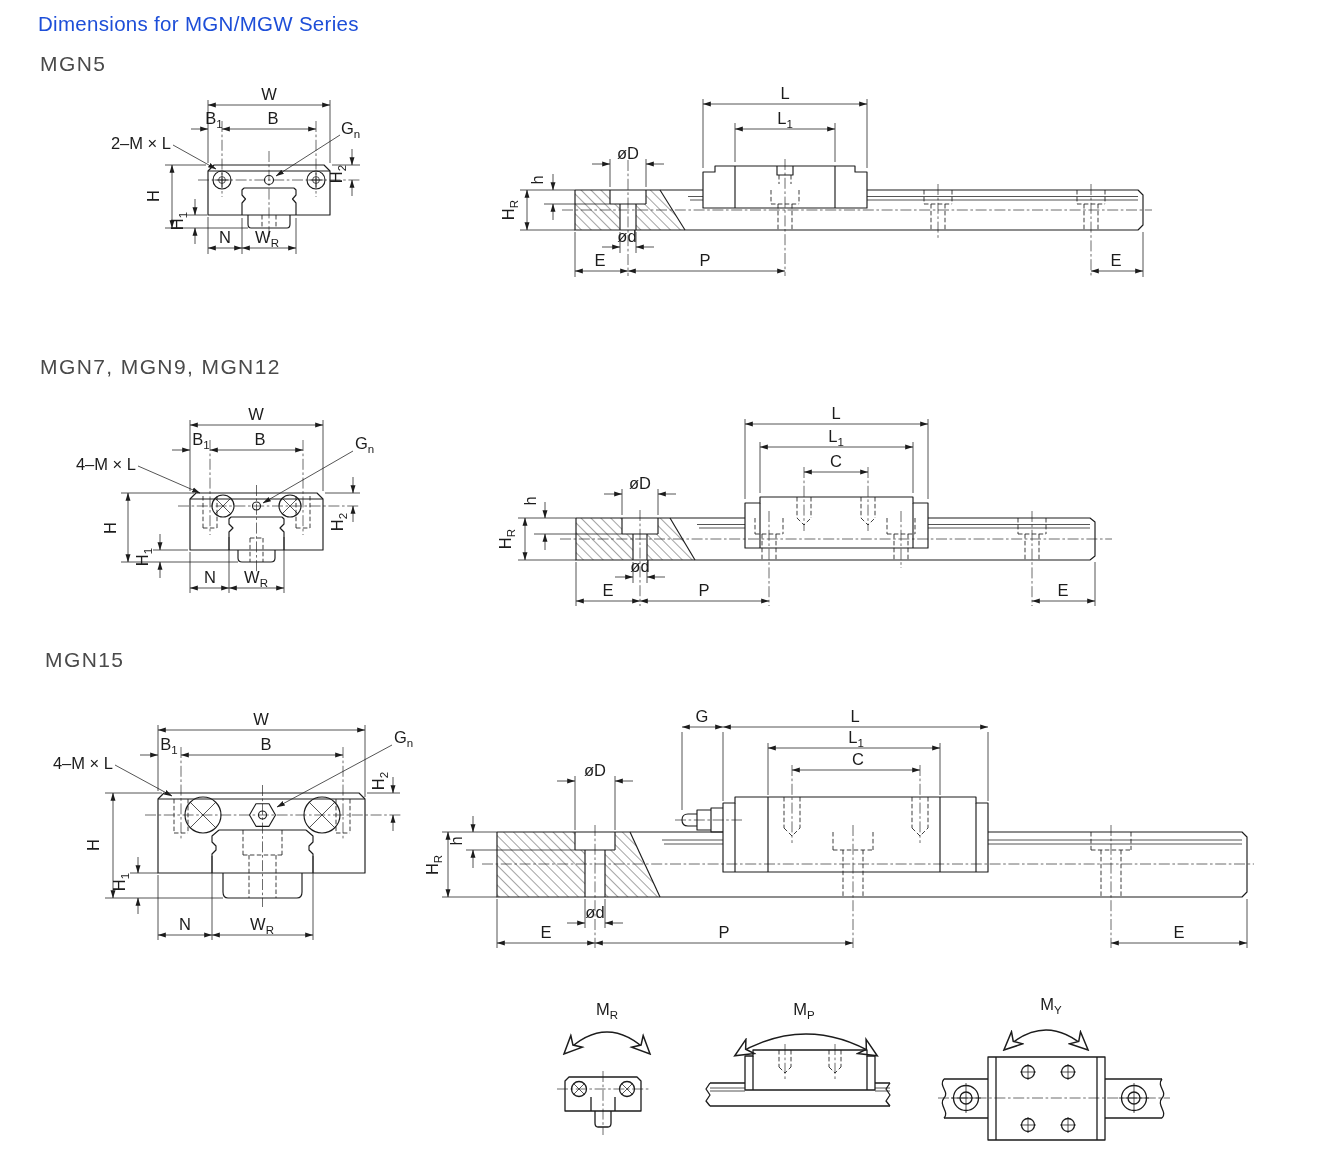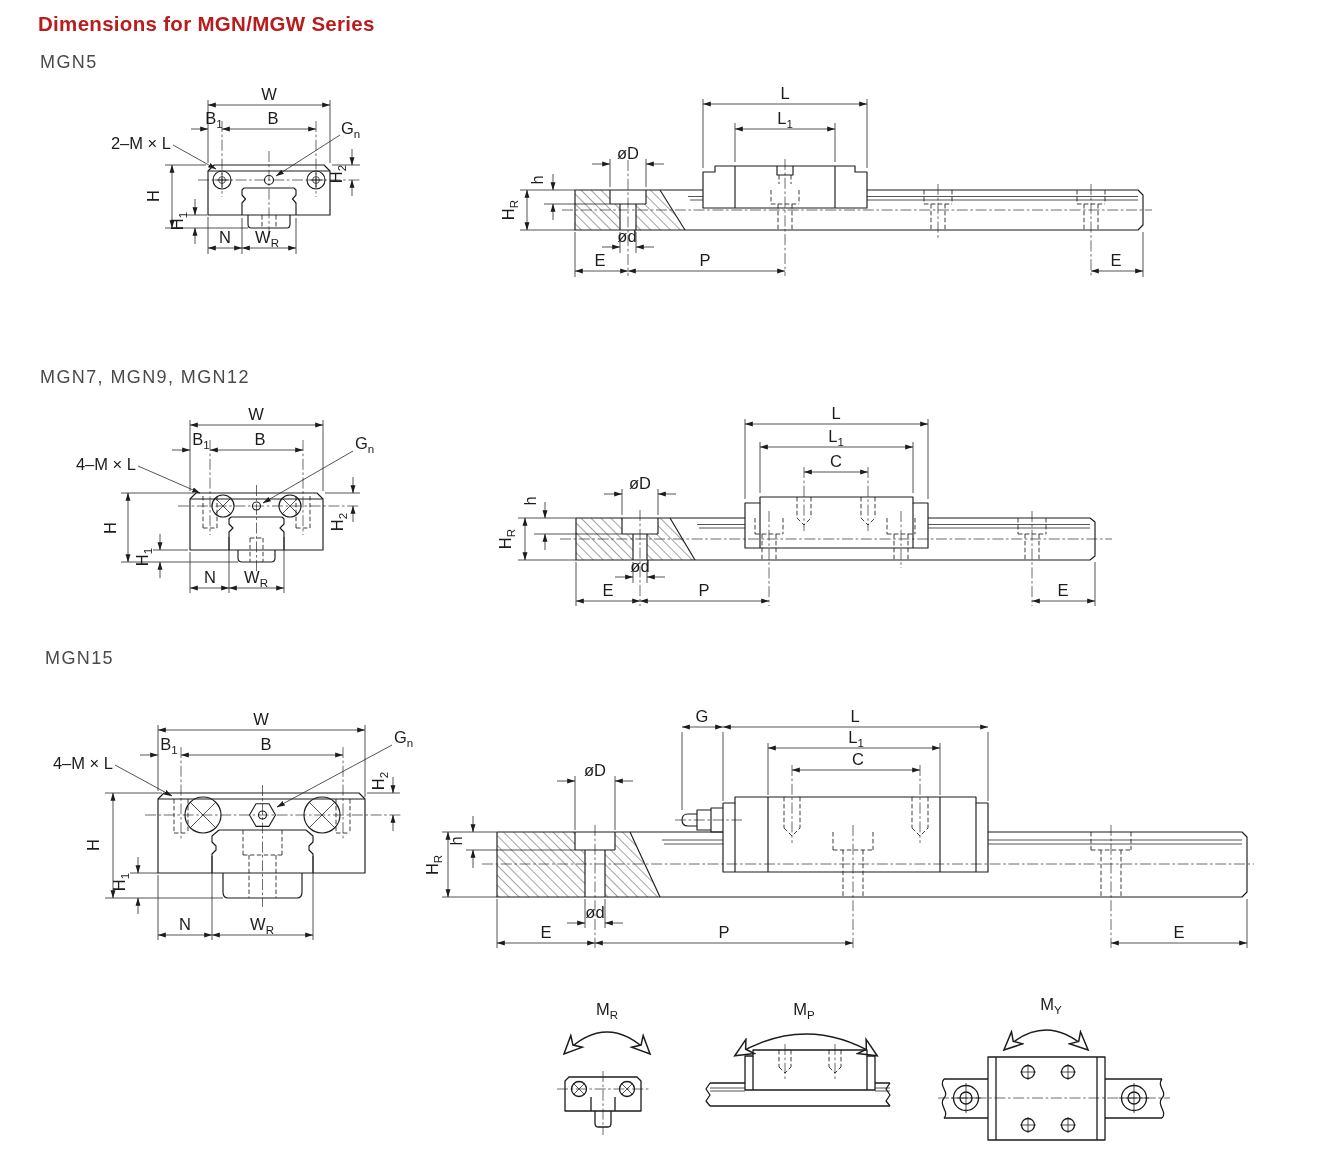--- a/index.html
+++ b/index.html
@@ -10,24 +10,24 @@
   .s{stroke:#1c1c1c;stroke-width:1.15;fill:none;stroke-linejoin:round}
   .s2{stroke:#1c1c1c;stroke-width:1.3;fill:none;stroke-linejoin:round}
   .t{stroke:#1c1c1c;stroke-width:.75;fill:none}
   .d{stroke:#1c1c1c;stroke-width:.85;fill:none;stroke-dasharray:4.5 2.4}
   .c{stroke:#1c1c1c;stroke-width:.65;fill:none;stroke-dasharray:11 2.6 2.6 2.6}
   .hz{fill:url(#hp);stroke:none}
   .ma{stroke:#1c1c1c;stroke-width:1.4;fill:none}
   text{font-family:"Liberation Sans",sans-serif}
   .lb{font-size:16.5px;fill:#1c1c1c}
   .sb{font-size:11.5px}
-  #title{left:38px;top:12px;font-size:20.5px;font-weight:700;color:#b91c1c;letter-spacing:.3px}
-  .hd{font-size:18px;color:#4a4a4a;letter-spacing:1.4px}
+  #title{left:38px;top:12px;font-size:20.5px;font-weight:400;color:#1d4ed8;letter-spacing:.3px}
+  .hd{font-size:21px;color:#4a4a4a;letter-spacing:1.4px}
   #hd1{left:40px;top:52px}
-  #hd2{left:40px;top:367px}
+  #hd2{left:40px;top:355px}
   #hd3{left:45px;top:648px}
 </style>
 </head>
 <body>
 
 <div id="page">
 
 <div class="abs" id="title">Dimensions for MGN/MGW Series</div>
 <div class="abs hd" id="hd1">MGN5</div>
 <div class="abs hd" id="hd2">MGN7, MGN9, MGN12</div>

